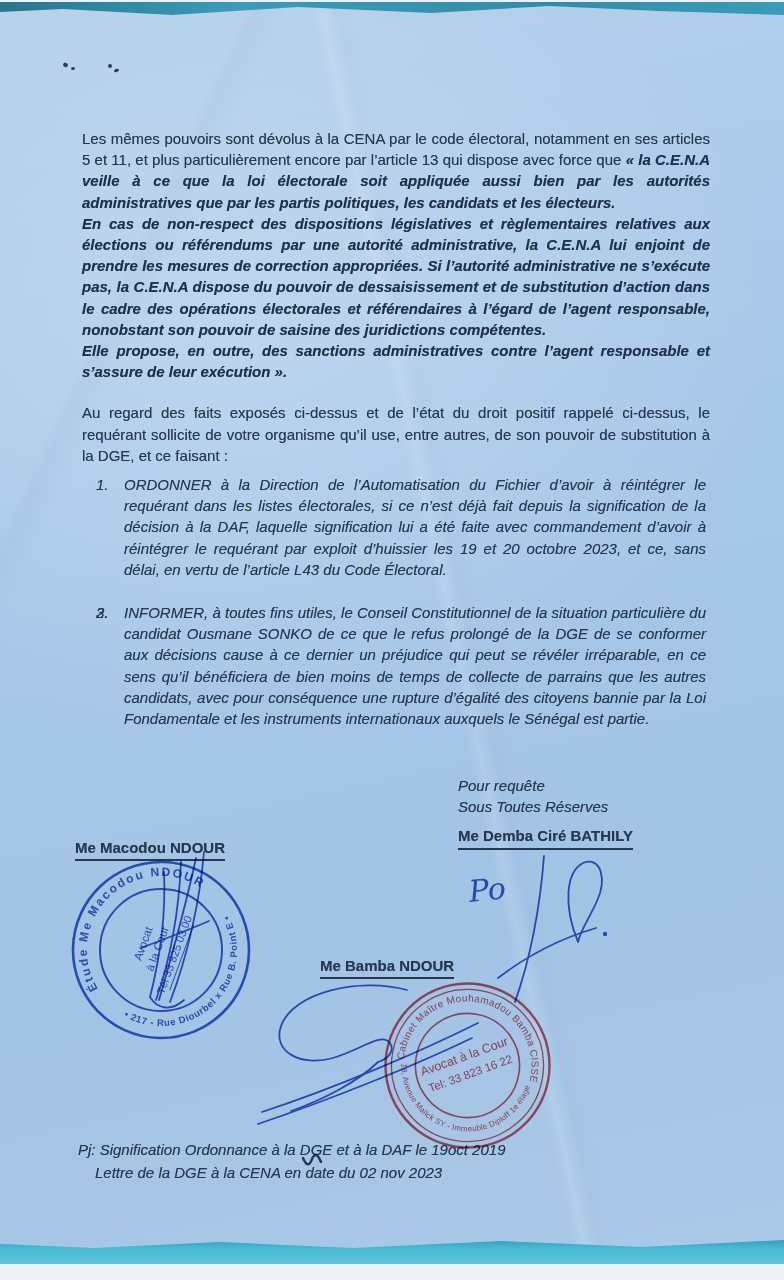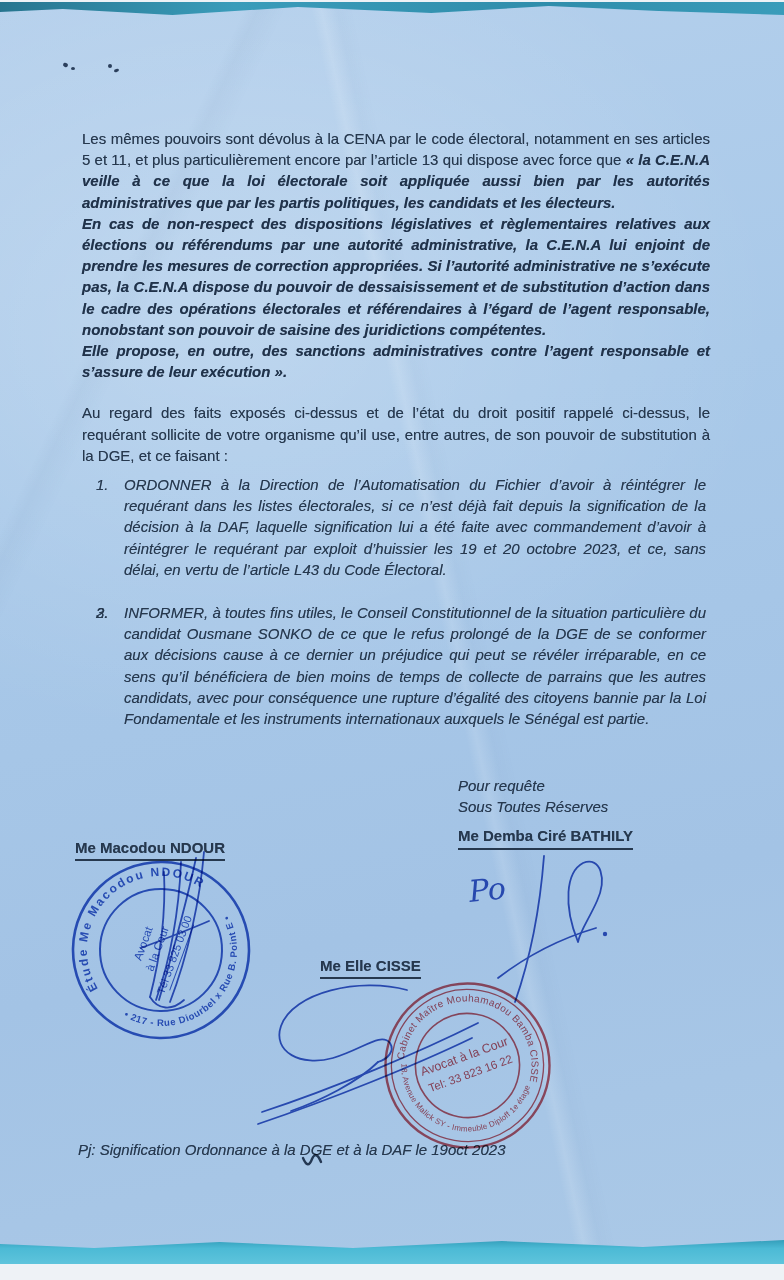--- a/index.html
+++ b/index.html
@@ -70,25 +70,26 @@
   <div class="txt" style="left:458px;top:776px;width:260px;line-height:20.5px;">
     <p class="it">Pour requête</p>
     <p class="it">Sous Toutes Réserves</p>
     <p style="margin-top:9px;"><span class="name">Me Demba Ciré BATHILY</span></p>
   </div>
 
   <div class="txt" style="left:75px;top:837px;">
     <span class="name">Me Macodou NDOUR</span>
   </div>
   <div class="txt" style="left:320px;top:955px;">
-    <span class="name">Me Elle CISSE</span>
+    <span class="name">Me Bamba NDOUR</span>
   </div>
 
   <div class="txt it" style="left:78px;top:1138px;width:450px;line-height:23px;">
-    <p>Pj: Signification Ordonnance à la DGE et à la DAF le 19oct 2023</p>
+    <p>Pj: Signification Ordonnance à la DGE et à la DAF le 19oct 2019</p>
+    <p style="padding-left:17px;">Lettre de la DGE à la CENA en date du 02 nov 2023</p>
   </div>
 
   <svg class="stamp" style="left:66px;top:855px;transform:rotate(-44deg);z-index:3;" width="190" height="190" viewBox="0 0 190 190">
     <g stroke="#2b55c2" fill="none" opacity="0.92">
       <circle cx="95" cy="95" r="88" stroke-width="2.6"></circle>
       <circle cx="95" cy="95" r="61" stroke-width="2"></circle>
     </g>
     <defs>
       <path id="blue-arc-top" d="M 34.4,137.4 A 74,74 0 1 1 155.6,137.4"></path>
       <path id="blue-arc-bottom" d="M 32.8,51.4 A 76,76 0 1 0 157.2,51.4"></path>

